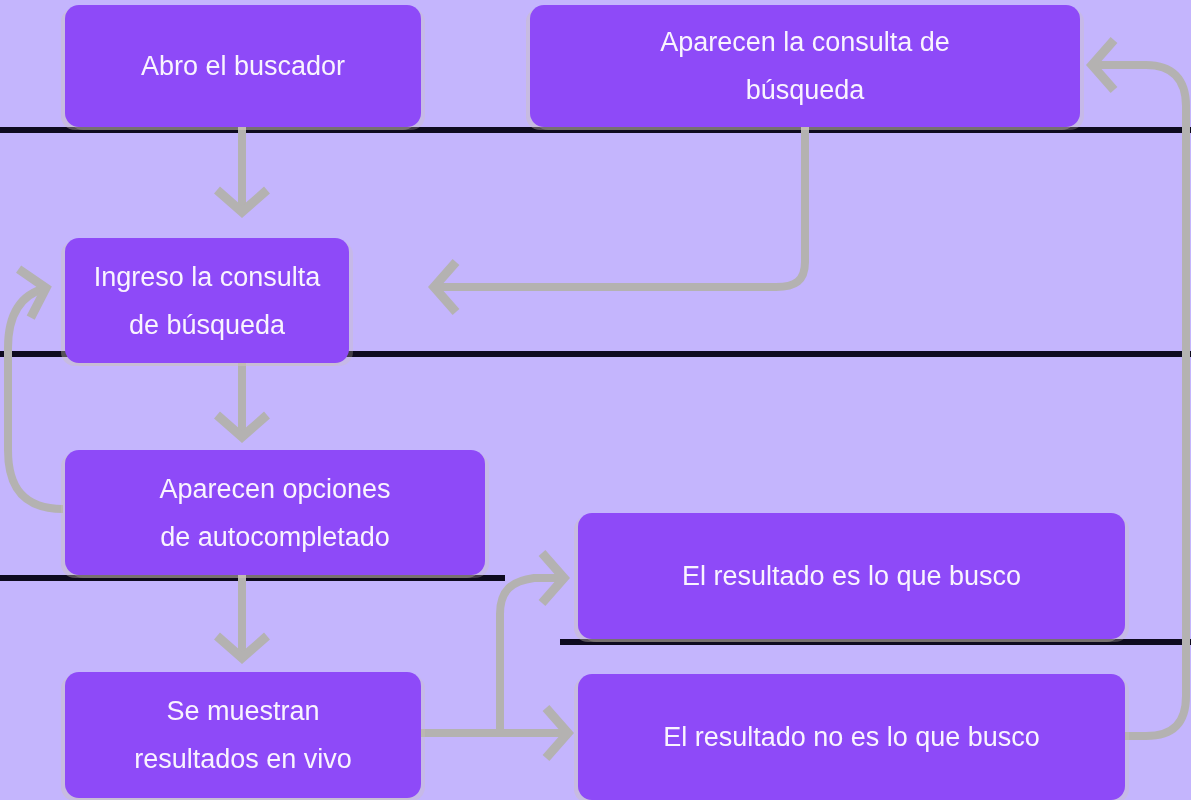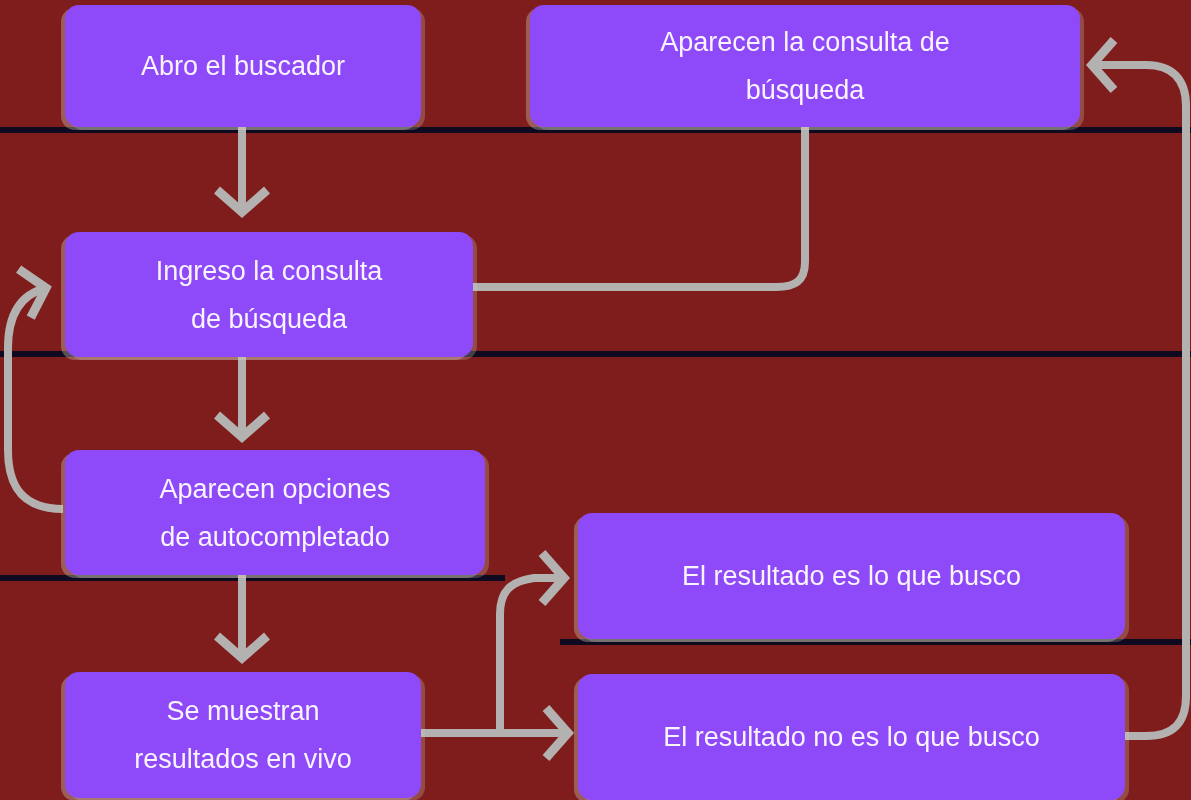--- a/index.html
+++ b/index.html
@@ -1,28 +1,28 @@
 <!DOCTYPE html>
 <html><head>
 <meta charset="utf-8">
 <style>
   html,body{margin:0;padding:0;background:#000;}
-  .stage{position:relative;width:1191px;height:800px;background:#7f1d1d;overflow:hidden;
+  .stage{position:relative;width:1191px;height:800px;background:#c4b5fd;overflow:hidden;
          font-family:"Liberation Sans","DejaVu Sans",sans-serif;}
   .band{position:absolute;left:0;width:1191px;height:6px;background:#0e0a1f;}
   .band1{top:127px}.band2{top:351px}.band3{top:575px;width:505px}.band4{top:639px;left:560px;width:631px}
   svg.edges{position:absolute;left:0;top:0;width:1191px;height:800px;}
   svg.edges path.wire{fill:none;stroke:#b4b2b1;stroke-width:8;}
   .node{position:absolute;display:flex;align-items:center;justify-content:center;
         background:#8e4af8;border-radius:14px;color:#f9f4fe;font-size:27px;font-weight:500;
         line-height:48px;text-align:center;white-space:pre-line;
         box-shadow:-4px 3px 0 rgba(205,196,178,0.38), 4px 3px 0 rgba(205,196,178,0.28);}
   .n-abro{left:65px;top:5px;width:356px;height:122px;}
   .n-reformulo{left:530px;top:5px;width:550px;height:122px;}
-  .n-ingreso{left:65px;top:232px;width:408px;height:125px;}
+  .n-ingreso{left:65px;top:238px;width:284px;height:125px;}
   .n-aparecen{left:65px;top:450px;width:420px;height:125px;}
   .n-semuestran{left:65px;top:672px;width:356px;height:126px;}
   .n-resultado-si{left:578px;top:513px;width:547px;height:126px;}
   .n-resultado-no{left:578px;top:674px;width:547px;height:126px;}
 </style>
 </head>
 <body>
 
 <div class="stage">
 

